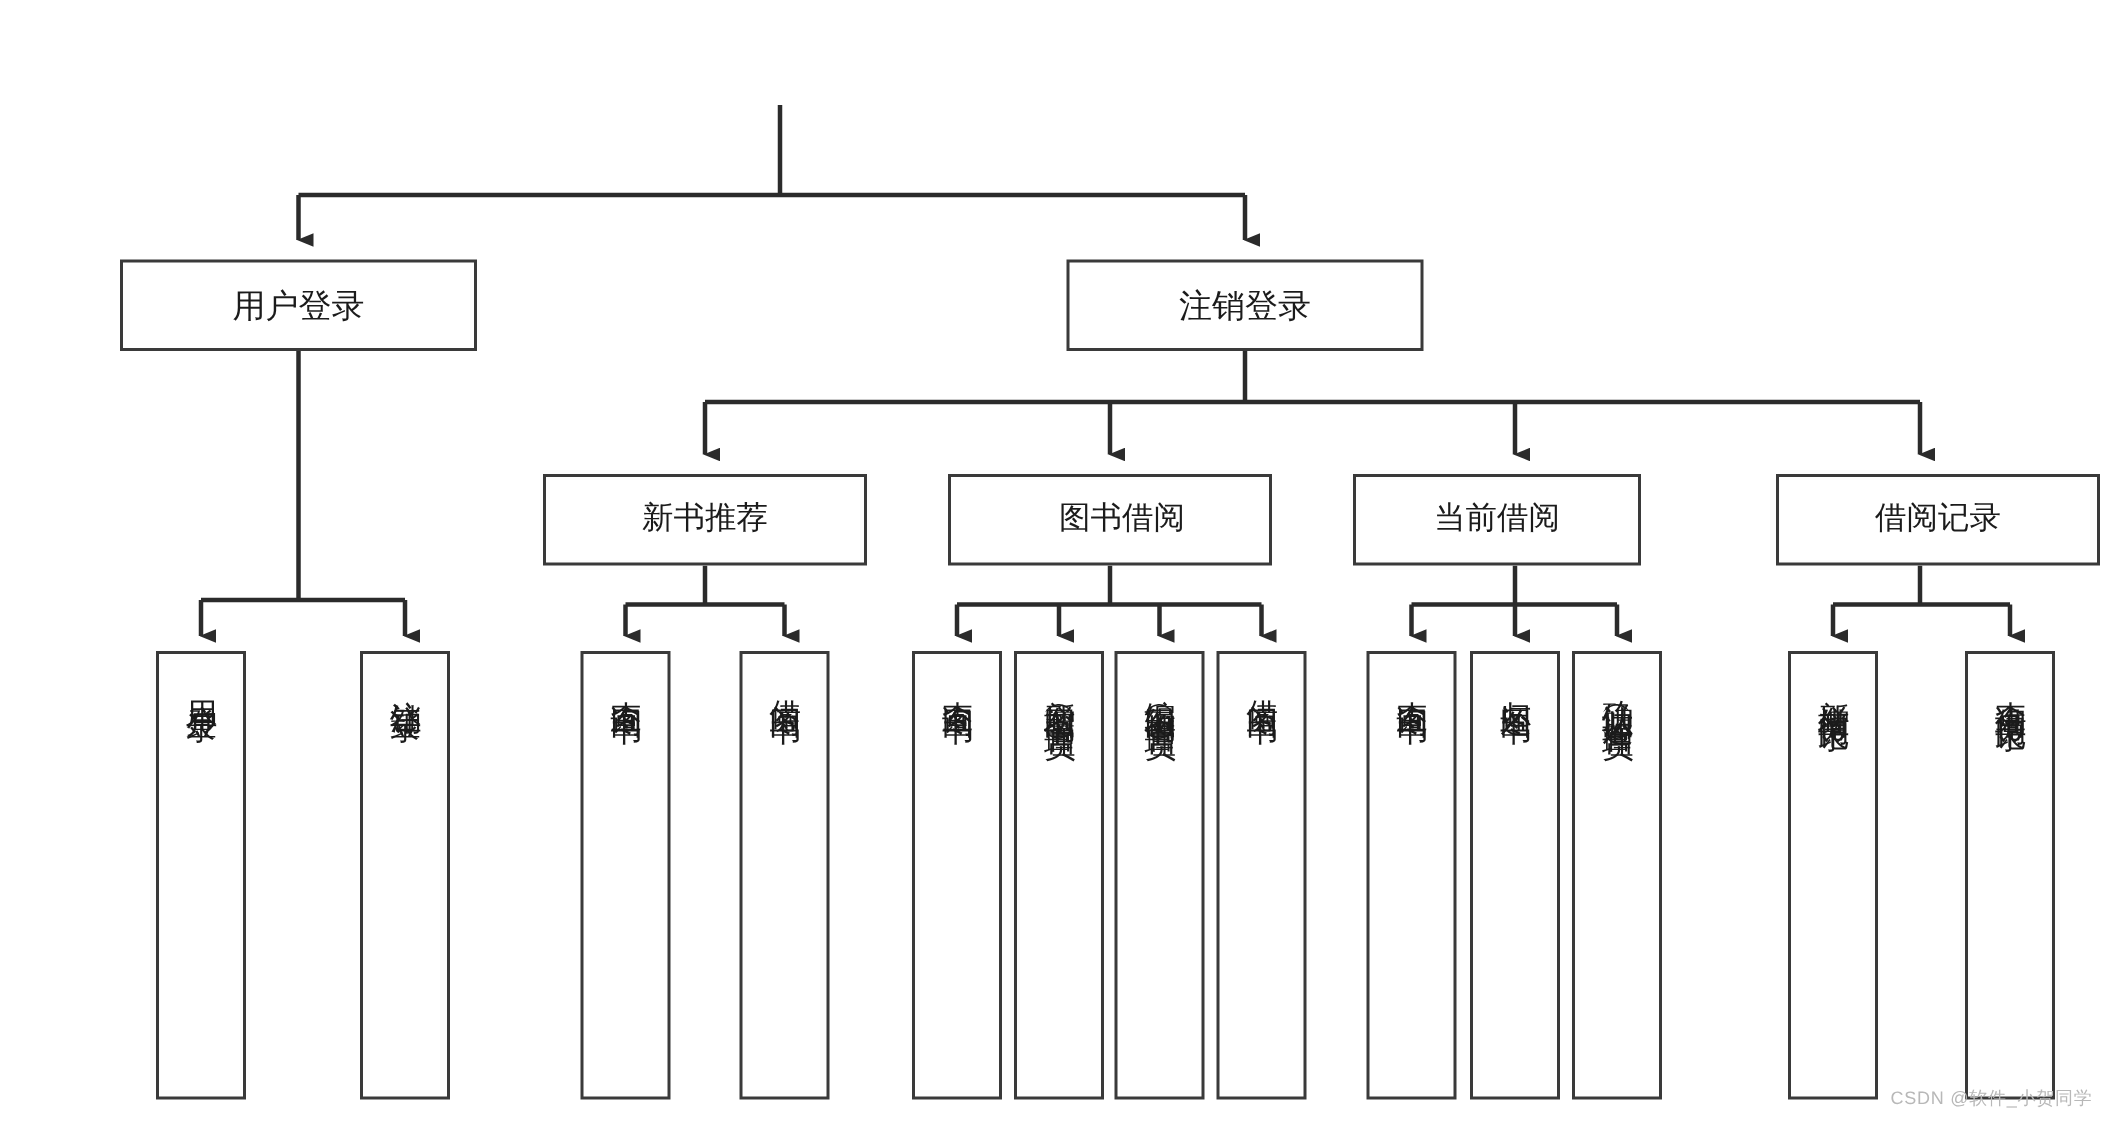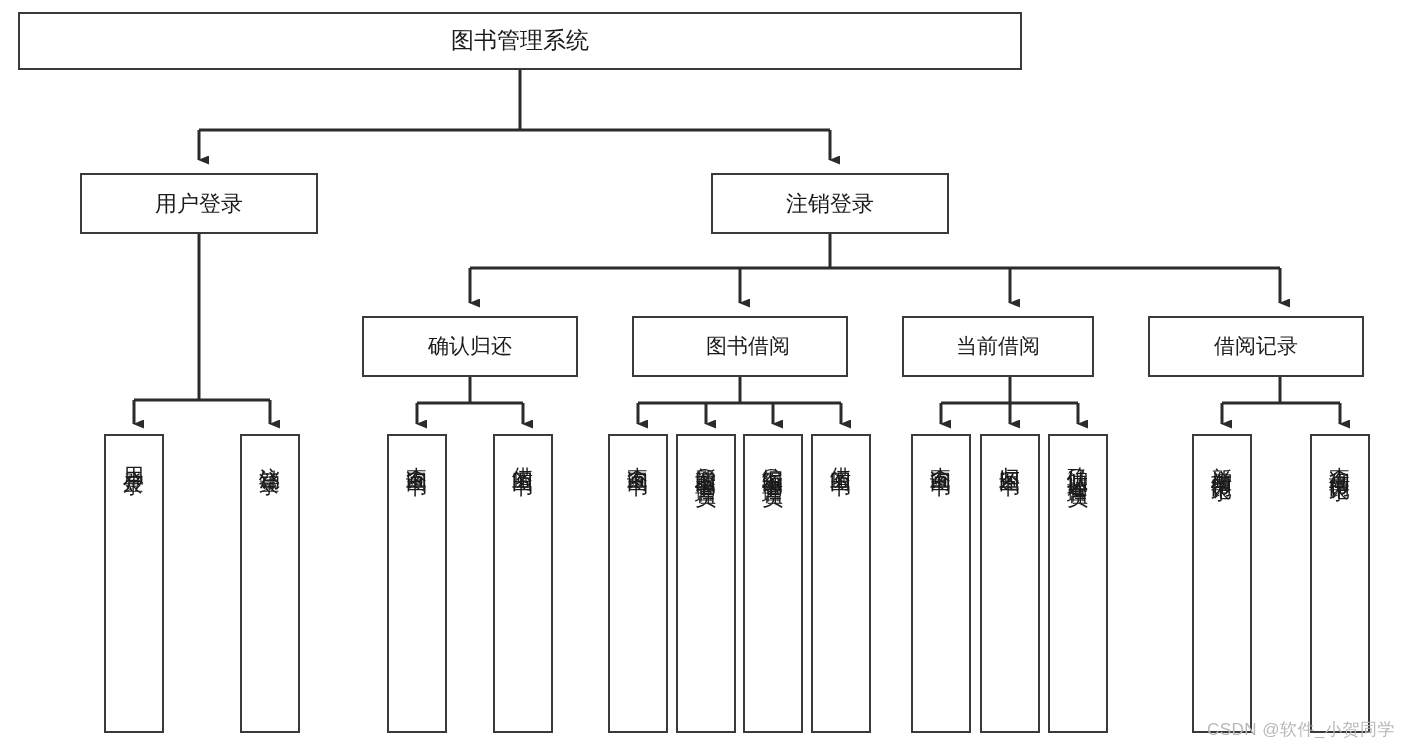--- a/index.html
+++ b/index.html
@@ -57,21 +57,21 @@
     line-height: 1;
     white-space: nowrap;
   }
   .node.leaf.tall .label {
     font-size: 21px;
   }
   .watermark {
     position: absolute;
     right: 10px;
     bottom: 6px;
-    font-size: 17px;
+    font-size: 12px;
     color: #b8b8b8;
     white-space: nowrap;
     letter-spacing: 0.5px;
   }
 </style>
 </head>
 <body>
 
 <div id="canvas">
 
@@ -120,41 +120,38 @@
       <path d="M1010,403 L1010,424" marker-end="url(#arrow)"></path>
       <path d="M1078,403 L1078,424" marker-end="url(#arrow)"></path>
 
       <path d="M1280,377 L1280,403"></path>
       <path d="M1222,403 L1340,403"></path>
       <path d="M1222,403 L1222,424" marker-end="url(#arrow)"></path>
       <path d="M1340,403 L1340,424" marker-end="url(#arrow)"></path>
     </g>
   </svg>
 
-  <div class="node root" style="left:18px; top:12px; width:1004px; height:58px;">
-    <span class="label">图书管理系统</span>
-  </div>
 
   <div class="node lvl2" style="left:80px; top:173px; width:238px; height:61px;">
     <span class="label">用户登录</span>
   </div>
   <div class="node lvl2" style="left:711px; top:173px; width:238px; height:61px;">
     <span class="label">注销登录</span>
   </div>
 
   <div class="node lvl3" style="left:362px; top:316px; width:216px; height:61px;">
-    <span class="label">确认归还</span>
+    <span class="label">新书推荐</span>
   </div>
   <div class="node lvl3" style="left:632px; top:316px; width:216px; height:61px;padding-left:16px;">
     <span class="label">图书借阅</span>
   </div>
   <div class="node lvl3" style="left:902px; top:316px; width:192px; height:61px;">
     <span class="label">当前借阅</span>
   </div>
-  <div class="node lvl3" style="left:1148px; top:316px; width:216px; height:61px;">
+  <div class="node lvl3" style="left:1184px; top:316px; width:216px; height:61px;">
     <span class="label">借阅记录</span>
   </div>
 
   <div class="node leaf" style="left:104px; top:434px; width:60px; height:299px;">
     <span class="label">用户登录</span>
   </div>
   <div class="node leaf" style="left:240px; top:434px; width:60px; height:299px;">
     <span class="label">注销登录</span>
   </div>
 

